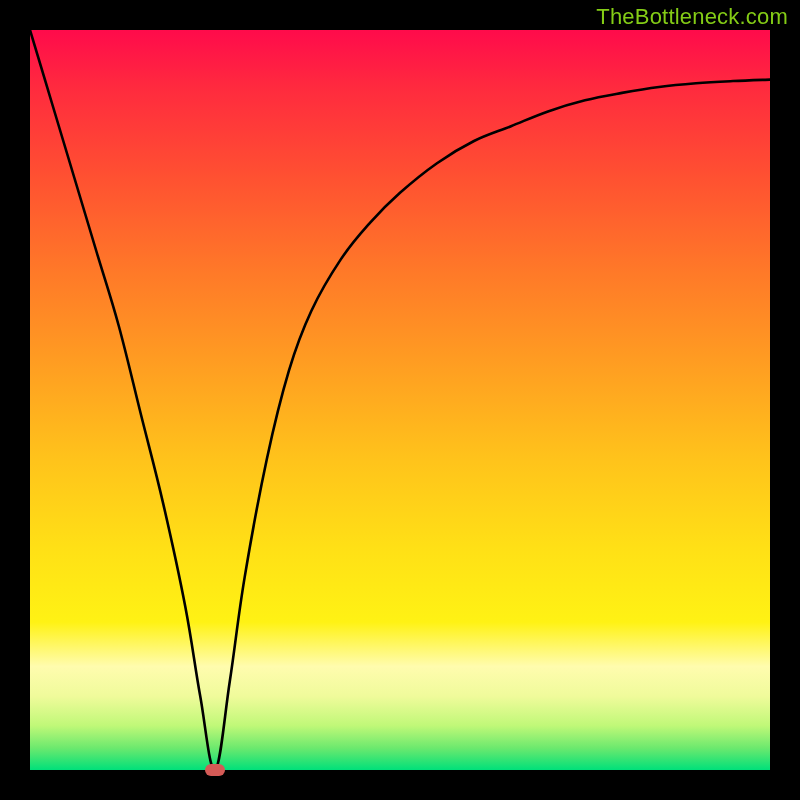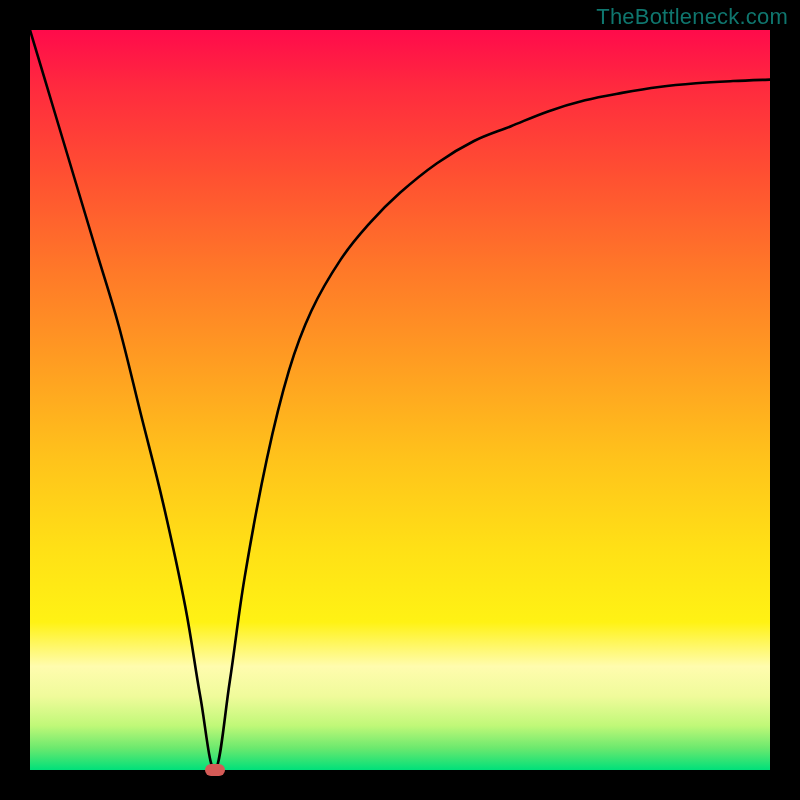--- a/index.html
+++ b/index.html
@@ -52,21 +52,21 @@
     width: 20px;
     height: 12px;
     border-radius: 6px;
     background: #d45a56;
     transform: translate(-50%, -50%);
   }
   .watermark {
     position: absolute;
     top: 4px;
     right: 12px;
-    color: #0f766e;
+    color: #84cc16;
     font-size: 22px;
     letter-spacing: 0.2px;
     font-weight: 400;
   }
 </style>
 </head>
 <body>
 
 <div class="frame">
 

